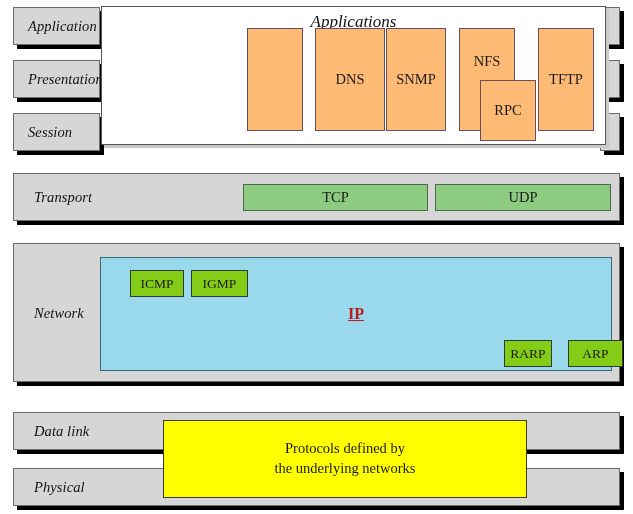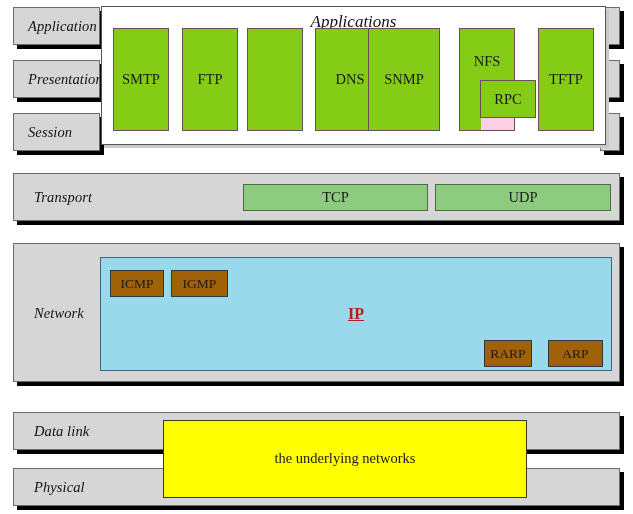--- a/index.html
+++ b/index.html
@@ -64,30 +64,31 @@
   .proto {
     position: absolute;
     box-sizing: border-box;
     display: flex;
     align-items: center;
     justify-content: center;
     font-size: 14.5px;
     color: #1a1a1a;
   }
   .proto.pink {
-    background: #84cc16;
+    background: #fdba74;
     border: 1.5px solid #6b4e5c;
   }
   .proto.green {
     background: #8ccb80;
     border: 1.5px solid #4a6b45;
   }
   .proto.white {
-    background: #a16207;
+    background: #84cc16;
     border: 1.5px solid #2b3a40;
+    margin-left: 20px;
   }
   .proto.blue {
     background: #9ad9ec;
     border: 1.5px solid #3d6a7a;
   }
   .proto.yellow {
     background: #ffff00;
     border: 1.5px solid #3a3a1a;
     flex-direction: column;
     line-height: 1.35;
@@ -156,47 +157,41 @@
   </div>
 
   <div class="abs layer-bar" style="left:13px; top:468px; width:607px; height:38px;">
     <span class="layer-label">Physical</span>
   </div>
 
   <div class="abs" id="apps-container" style="left:101px; top:6px; width:505px; height:139px;">
     <span id="apps-title">Applications</span>
   </div>
 
-  <div class="proto pink" style="left:113px; top:28px; width:56px; height:103px; z-index:5;">
-    <span>SMTP</span>
-  </div>
-
-  <div class="proto pink" style="left:182px; top:28px; width:56px; height:103px; z-index:5;">
-    <span>FTP</span>
-  </div>
+
 
   <div class="proto pink" style="left:247px; top:28px; width:56px; height:103px; z-index:5;">
     <span></span>
   </div>
 
   <div class="proto pink" style="left:315px; top:28px; width:70px; height:103px; z-index:5;">
     <span>DNS</span>
   </div>
 
-  <div class="proto pink" style="left:368px; top:28px; width:72px; height:103px; z-index:5;">
+  <div class="proto pink" style="left:386px; top:28px; width:60px; height:103px; z-index:5;">
     <span>SNMP</span>
   </div>
 
   <div class="proto pink nfs-main" style="left:459px; top:28px; width:56px; height:103px; align-items:flex-start; padding-top:24px;">
     <span>NFS</span>
   </div>
 
   <div class="nfs-notch-cover" style="left:481px; top:81px; width:33px; height:49px;"></div>
 
-  <div class="proto pink rpc-box" style="left:480px; top:80px; width:56px; height:38px;">
+  <div class="proto pink rpc-box" style="left:480px; top:80px; width:56px; height:61px;">
     <span>RPC</span>
   </div>
 
   <div class="proto pink" style="left:538px; top:28px; width:56px; height:103px; z-index:5;">
     <span>TFTP</span>
   </div>
 
   <div class="proto green" style="left:243px; top:184px; width:185px; height:27px; z-index:5;">
     <span>TCP</span>
   </div>
@@ -219,16 +214,17 @@
 
   <div class="proto white net-small" style="left:484px; top:340px; width:48px; height:27px;">
     <span>RARP</span>
   </div>
 
   <div class="proto white net-small" style="left:548px; top:340px; width:55px; height:27px;">
     <span>ARP</span>
   </div>
 
   <div class="proto yellow" id="yellow-box" style="left:163px; top:420px; width:364px; height:78px;">
+    <span class="yl">Protocols defined by</span>
     <span class="yl">the underlying networks</span>
   </div>
 
 </div>
 
 </body></html>

